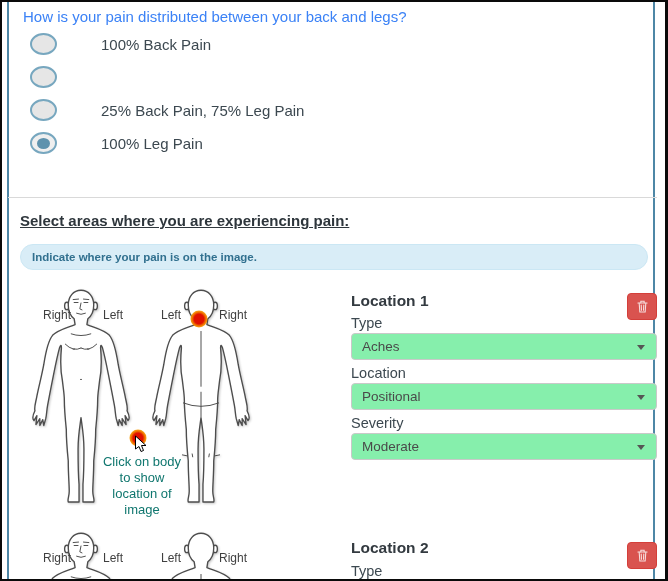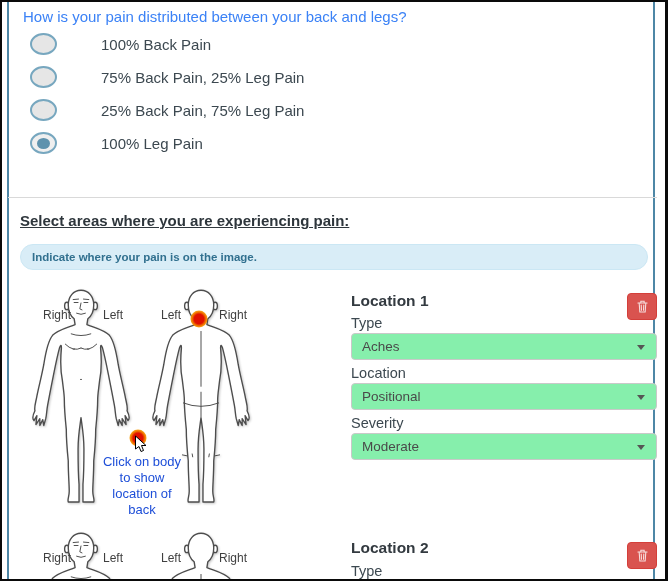--- a/index.html
+++ b/index.html
@@ -53,21 +53,21 @@
                 font-size:12px; color:#3f3f3f; white-space:nowrap; }
 
   .pain-marker {
     position:absolute; width:17px; height:17px; border-radius:50%;
     transform:translate(-50%,-50%);
     background:radial-gradient(circle, #e01000 0%, #e01000 40%, #f07800 58%, rgba(250,160,0,0.85) 74%, rgba(255,200,40,0.15) 100%);
   }
   .cursor-icon { position:absolute; }
 
   .map-caption { position:absolute; left:122px; top:168px; transform:translateX(-50%);
-                 text-align:center; font-size:13px; line-height:16px; color:#1d4ed8; white-space:nowrap; }
+                 text-align:center; font-size:13px; line-height:16px; color:#0f766e; white-space:nowrap; }
 
   
   .panel { position:absolute; left:349px; width:306px; }
   .panel-title { font-size:15.5px; font-weight:bold; color:#333a40; }
   .delete-btn {
     position:absolute; right:0; top:1px; width:30px; height:27px;
     background:#d9534f; border:1px solid #d43f3a; border-radius:4px;
     display:flex; align-items:center; justify-content:center; cursor:pointer;
   }
   .field-label { position:absolute; left:0; font-size:14.5px; color:#3c4850; }
@@ -130,21 +130,20 @@
 
   <div class="question">How is your pain distributed between your back and legs?</div>
 
   <div class="radio-group">
     <div class="radio-row">
       <span class="radio"></span>
       <span class="radio-label">100% Back Pain</span>
     </div>
     <div class="radio-row">
       <span class="radio"></span>
-      <span class="radio-label">75% Back Pain, 25% Leg Pain</span>
     </div>
     <div class="radio-row">
       <span class="radio"></span>
       <span class="radio-label">25% Back Pain, 75% Leg Pain</span>
     </div>
     <div class="radio-row">
       <span class="radio selected">
           <span class="dot"></span>
         </span>
       <span class="radio-label">100% Leg Pain</span>
@@ -174,21 +173,21 @@
     <div class="pain-marker" style="left:179px; top:33px"></div>
     <div class="pain-marker" style="left:118px; top:152px"></div>
     <svg class="cursor-icon" style="left:114px; top:149px" width="14" height="18" viewBox="0 0 13 18">
       <polygon points="1,1 1,14 4.5,11.5 6.5,16.5 9,15.5 7,10.5 11.5,10.5" fill="#fff" stroke="#000" stroke-width="1"></polygon>
     </svg>
 
     <div class="map-caption">
       <div>Click on body</div>
       <div>to show</div>
       <div>location of</div>
-      <div>back</div>
+      <div>image</div>
     </div>
   </div>
 
   <div class="panel" style="top:290px; height:180px">
     <div class="panel-title">Location 1</div>
     <div class="delete-btn">
       <svg width="11" height="13" viewBox="0 0 12 14">
         <g stroke="#f6dedd" stroke-width="1.2" fill="none" stroke-linecap="round">
           <line x1="1" y1="3.2" x2="11" y2="3.2"></line>
           <path d="M4.2,3 V1.3 h3.6 V3"></path>

